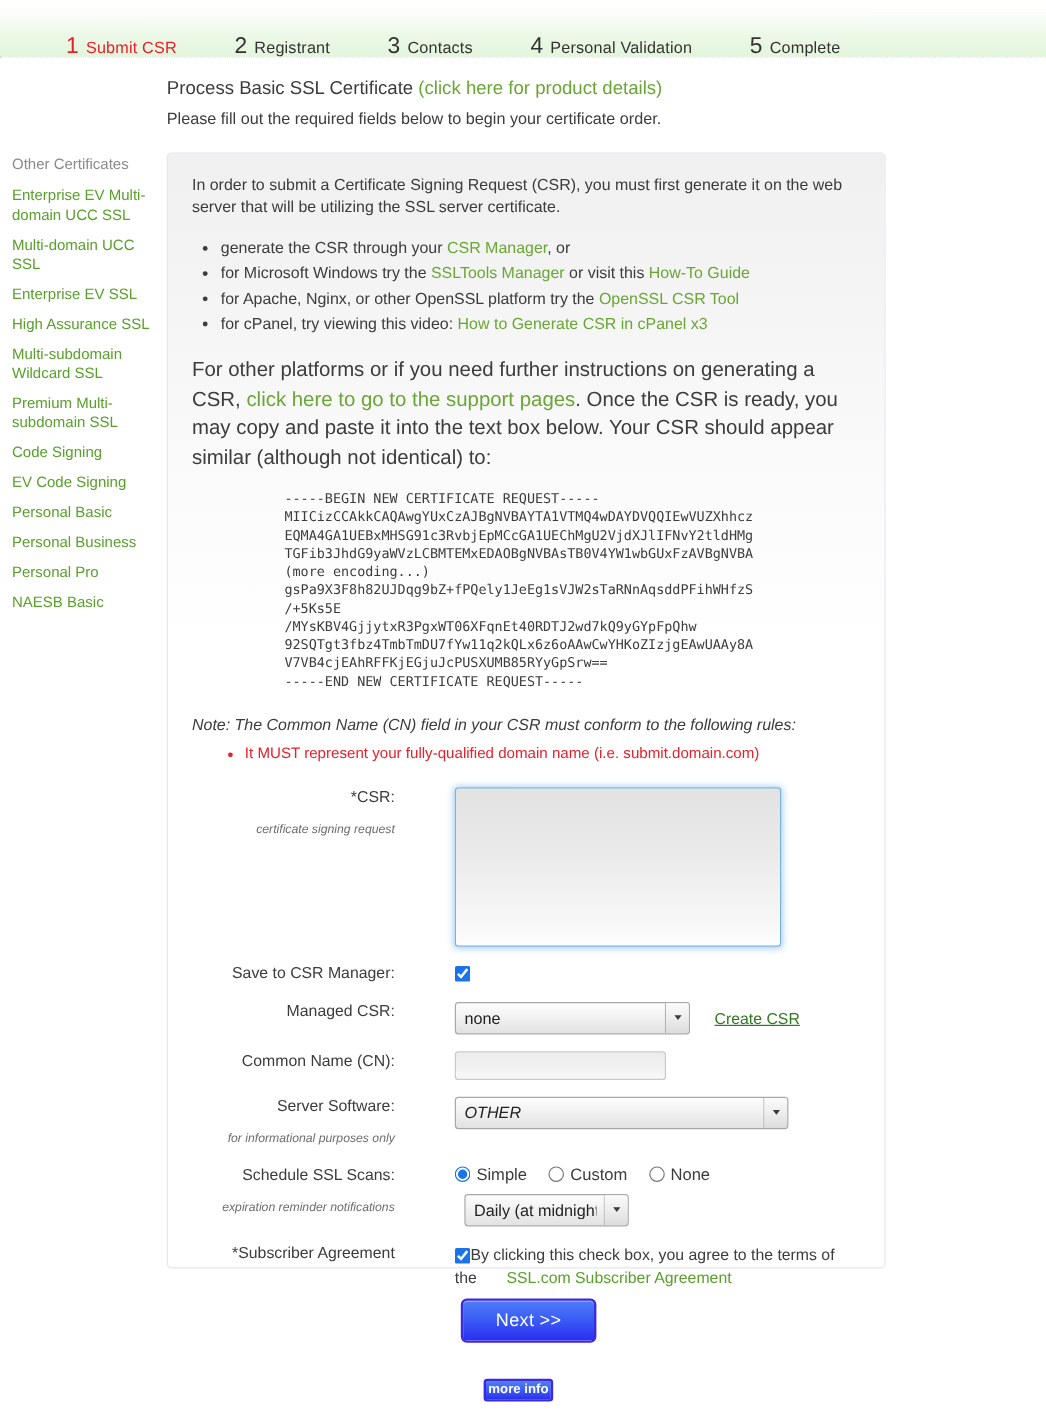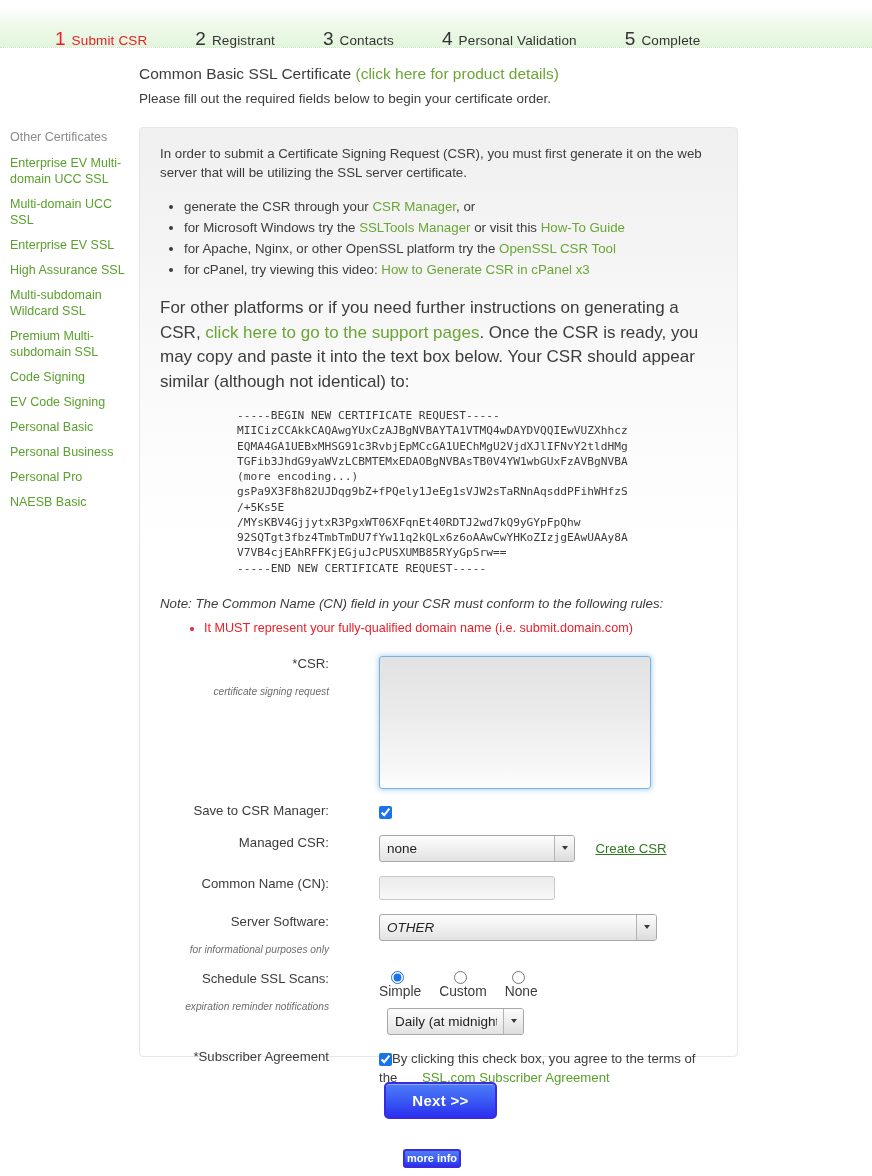--- a/index.html
+++ b/index.html
@@ -281,21 +281,20 @@
     display: flex;
     align-items: center;
     gap: 4px;
     margin-bottom: 9px;
   }
   .radio-line label {
     display: inline-flex;
     align-items: center;
     margin-right: 14px;
     cursor: pointer;
-    flex-direction: column;
   }
   .scan-sel-row { margin-left: 8px; }
 
   .sub-agree {
     font-size: 13.2px;
     color: #3c3c3c;
     line-height: 1.45;
   }
   .sub-agree .cb { margin-right: 4px; }
   .sub-agree .agree-link {
@@ -308,21 +307,21 @@
   
   .next-btn {
     position: absolute;
     left: 384px; top: 1082px;
     width: 113px; height: 37px;
     border: 2px solid #3a2ae0;
     border-radius: 5px;
     background: linear-gradient(to bottom, #4f7cf7 0%, #3b5ef5 45%, #2b2ff0 100%);
     color: #ffffff;
     font-size: 15px;
-    font-weight: bold;
+    font-weight: normal;
     font-family: "Liberation Sans", sans-serif;
     cursor: pointer;
     box-shadow: inset 0 1px 0 rgba(255,255,255,.35);
     letter-spacing: .3px;
   }
   .more-info-btn {
     position: absolute;
     left: 403px; top: 1149px;
     width: 58px; height: 19px;
     border: 2px solid #3a2ae0;
@@ -360,21 +359,21 @@
     </div>
     <div class="step">
       <span class="num">5</span>
       <span class="lbl">Complete</span>
     </div>
   </div>
 </div>
 
 <div class="heading-wrap">
   <h1 class="page-title">
-    <span>Common Basic SSL Certificate</span>
+    <span>Process Basic SSL Certificate</span>
     <a class="prod-link" href="#">(click here for product details)</a>
   </h1>
   <p class="page-sub">Please fill out the required fields below to begin your certificate order.</p>
 </div>
 
 <div class="sidebar">
   <div class="sidebar-title">Other Certificates</div>
   <a class="sidebar-item" href="#">Enterprise EV Multi-domain UCC SSL</a>
   <a class="sidebar-item" href="#">Multi-domain UCC SSL</a>
   <a class="sidebar-item" href="#">Enterprise EV SSL</a>

